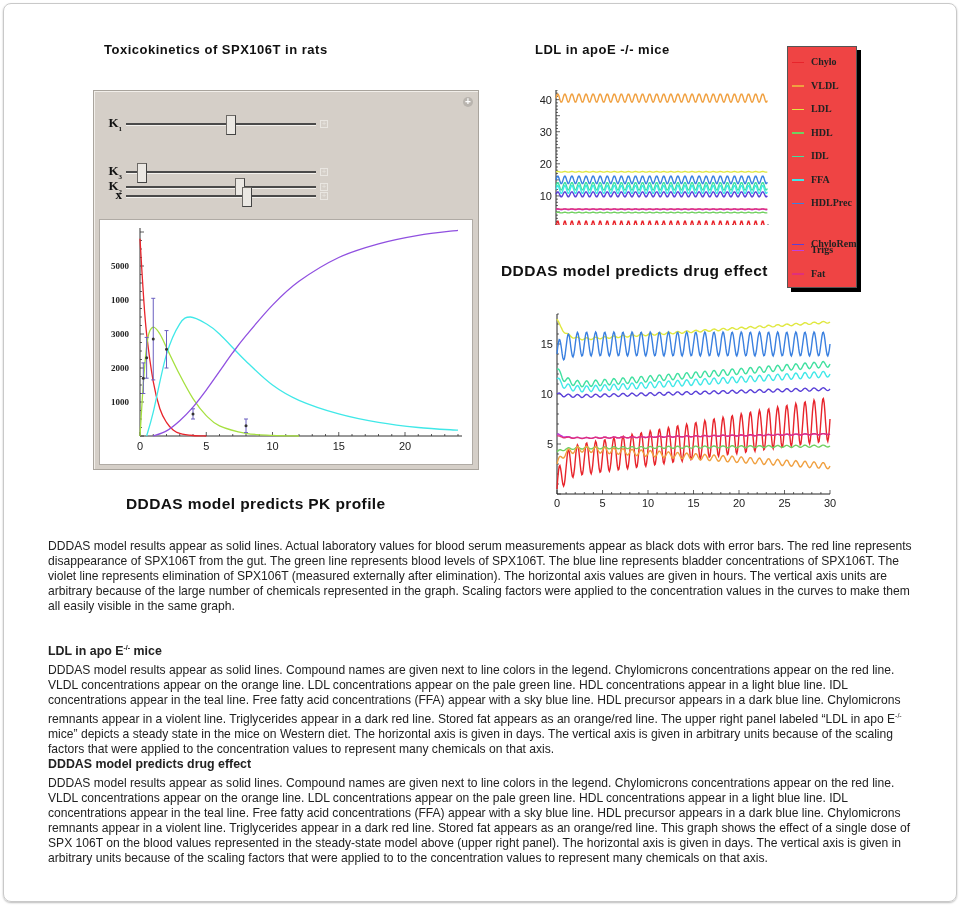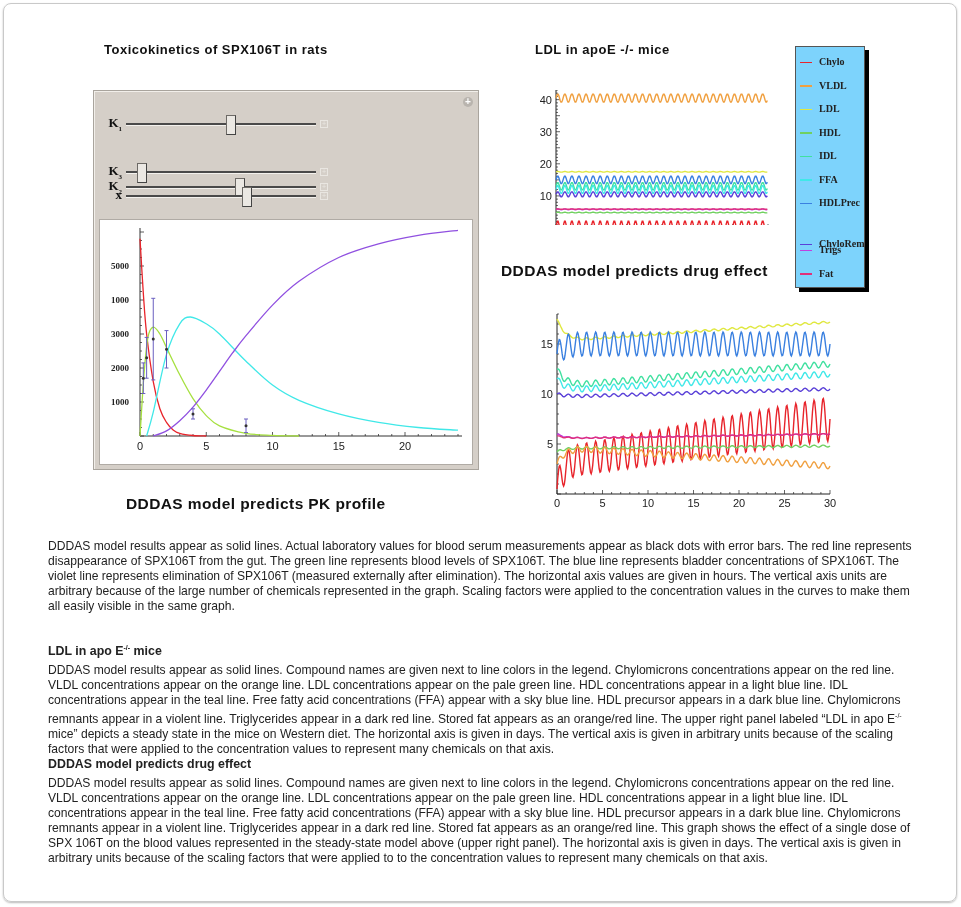--- a/index.html
+++ b/index.html
@@ -20,22 +20,22 @@
                      font-family: "Liberation Serif", serif; font-weight: bold; font-size: 13px; }
   .slider-row .lab sub { font-size: 7px; }
   .slider-row .track { position: absolute; left: 32px; top: 10px; width: 190px; height: 2px; background: #4a4a4a;
                        border-bottom: 1px solid #f4f2ee; }
   .slider-row .thumb { position: absolute; top: 2px; width: 8px; height: 18px; background: #ebe8e3;
                        border: 1px solid #6d6a66; border-right-color: #444; border-bottom-color: #444; }
   .slider-row .adj { position: absolute; left: 226px; top: 7px; width: 6px; height: 6px; border: 1px solid #e9e6e1; color: #e9e6e1; font-size: 7px; line-height: 6px; text-align:center; }
   .plot-area { position: absolute; left: 5px; top: 128px; width: 372px; height: 244px; background: #fff;
                border: 1px solid #b0aba5; }
 
-  .legend { position: absolute; left: 787px; top: 46px; width: 68px; height: 240px; background: #7dd3fc;
-            border: 1px solid #555; box-shadow: 4px 4px 0 #000; margin-left: 8px; }
+  .legend { position: absolute; left: 787px; top: 46px; width: 68px; height: 240px; background: #ef4444;
+            border: 1px solid #555; box-shadow: 4px 4px 0 #000; }
   .legend .item { position: absolute; left: 4px; height: 14px; font-family: "Liberation Serif", serif; font-size: 10px; font-weight: bold; color: #222; white-space: nowrap; }
   .legend .swatch { display: inline-block; width: 12px; height: 1.5px; vertical-align: middle; margin-right: 7px; }
 
   svg text { font-family: "Liberation Sans", sans-serif; }
   .pk-ytick { font-family: "Liberation Serif", serif; font-weight: bold; font-size: 9px; fill: #222; }
 
   .caption { position: absolute; left: 48px; width: 868px; font-size: 12.1px; line-height: 15px; color: #222; }
   .caption .head { font-weight: bold; font-size: 12.4px; color: #222; margin-bottom: 4px; }
   .caption p { margin: 0; text-align: left; }
 </style>

